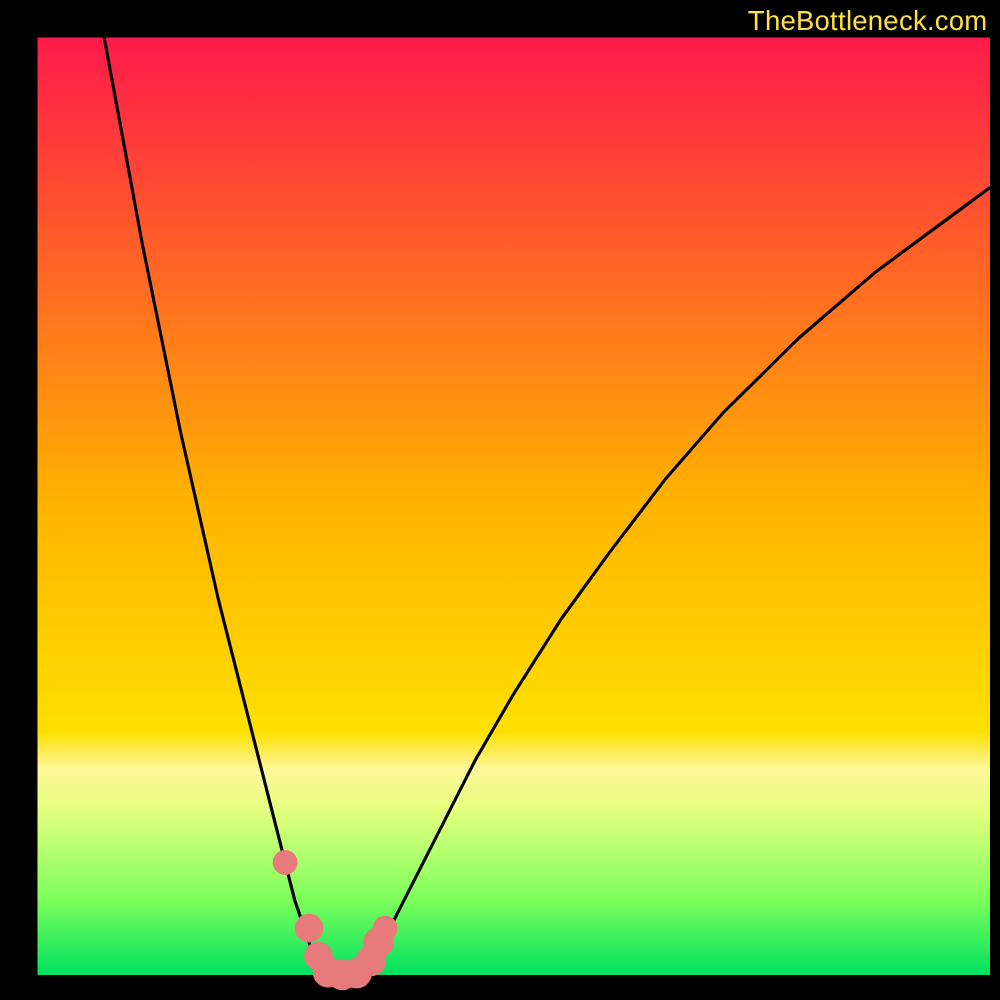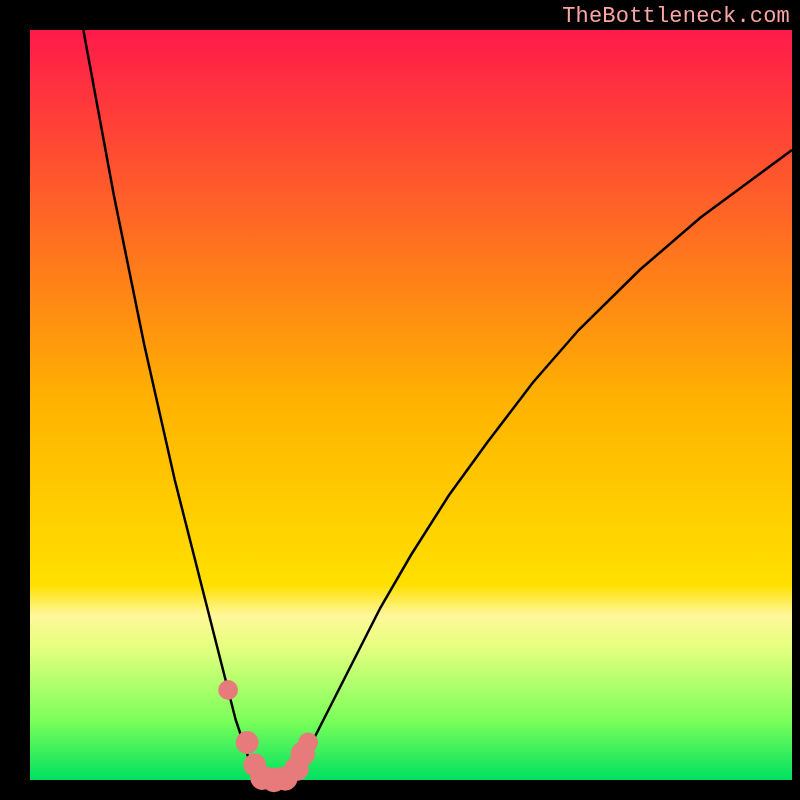--- a/index.html
+++ b/index.html
@@ -12,24 +12,24 @@
   }
   .chart-container {
     position: relative;
     width: 800px;
     height: 800px;
   }
   .watermark {
     position: absolute;
     top: 4px;
     right: 10px;
-    font-family: Liberation Mono, monospace;
+    font-family: Liberation Sans, sans-serif;
     font-size: 22px;
     font-weight: 500;
-    color: #fca5a5;
+    color: #fde047;
     z-index: 10;
     letter-spacing: 0.2px;
   }
   svg {
     display: block;
   }
 </style>
 </head>
 <body>
 

